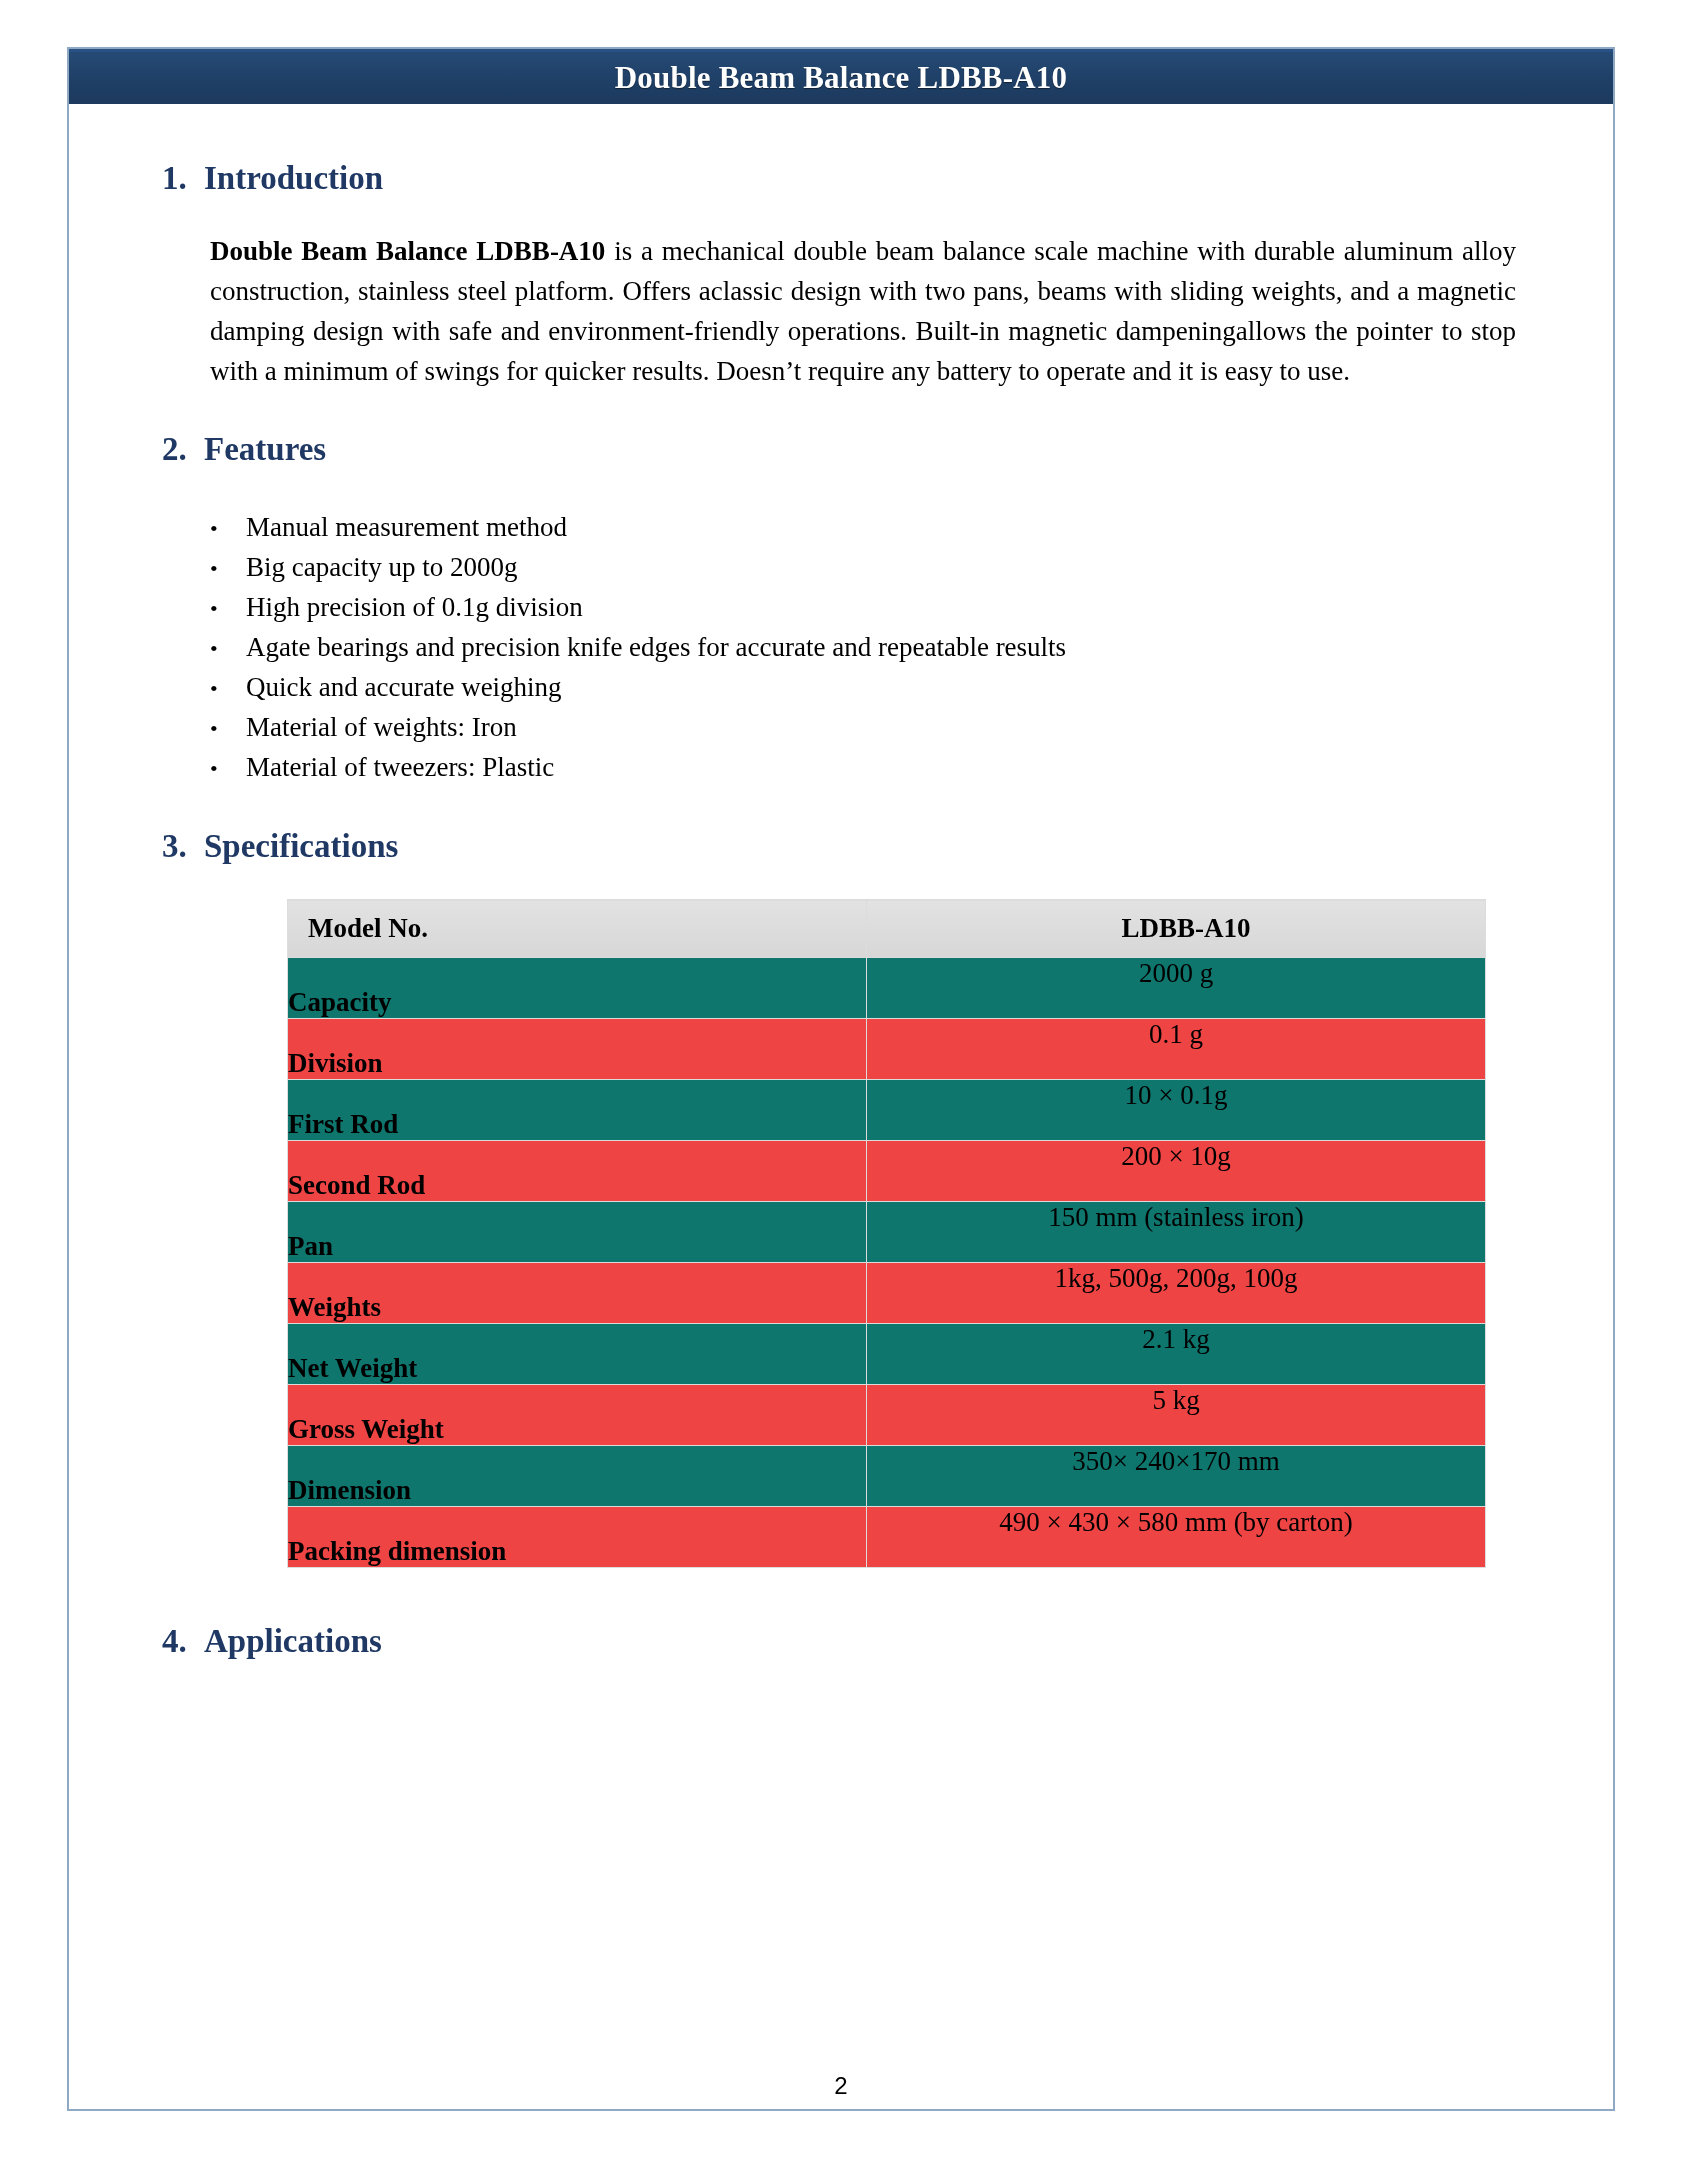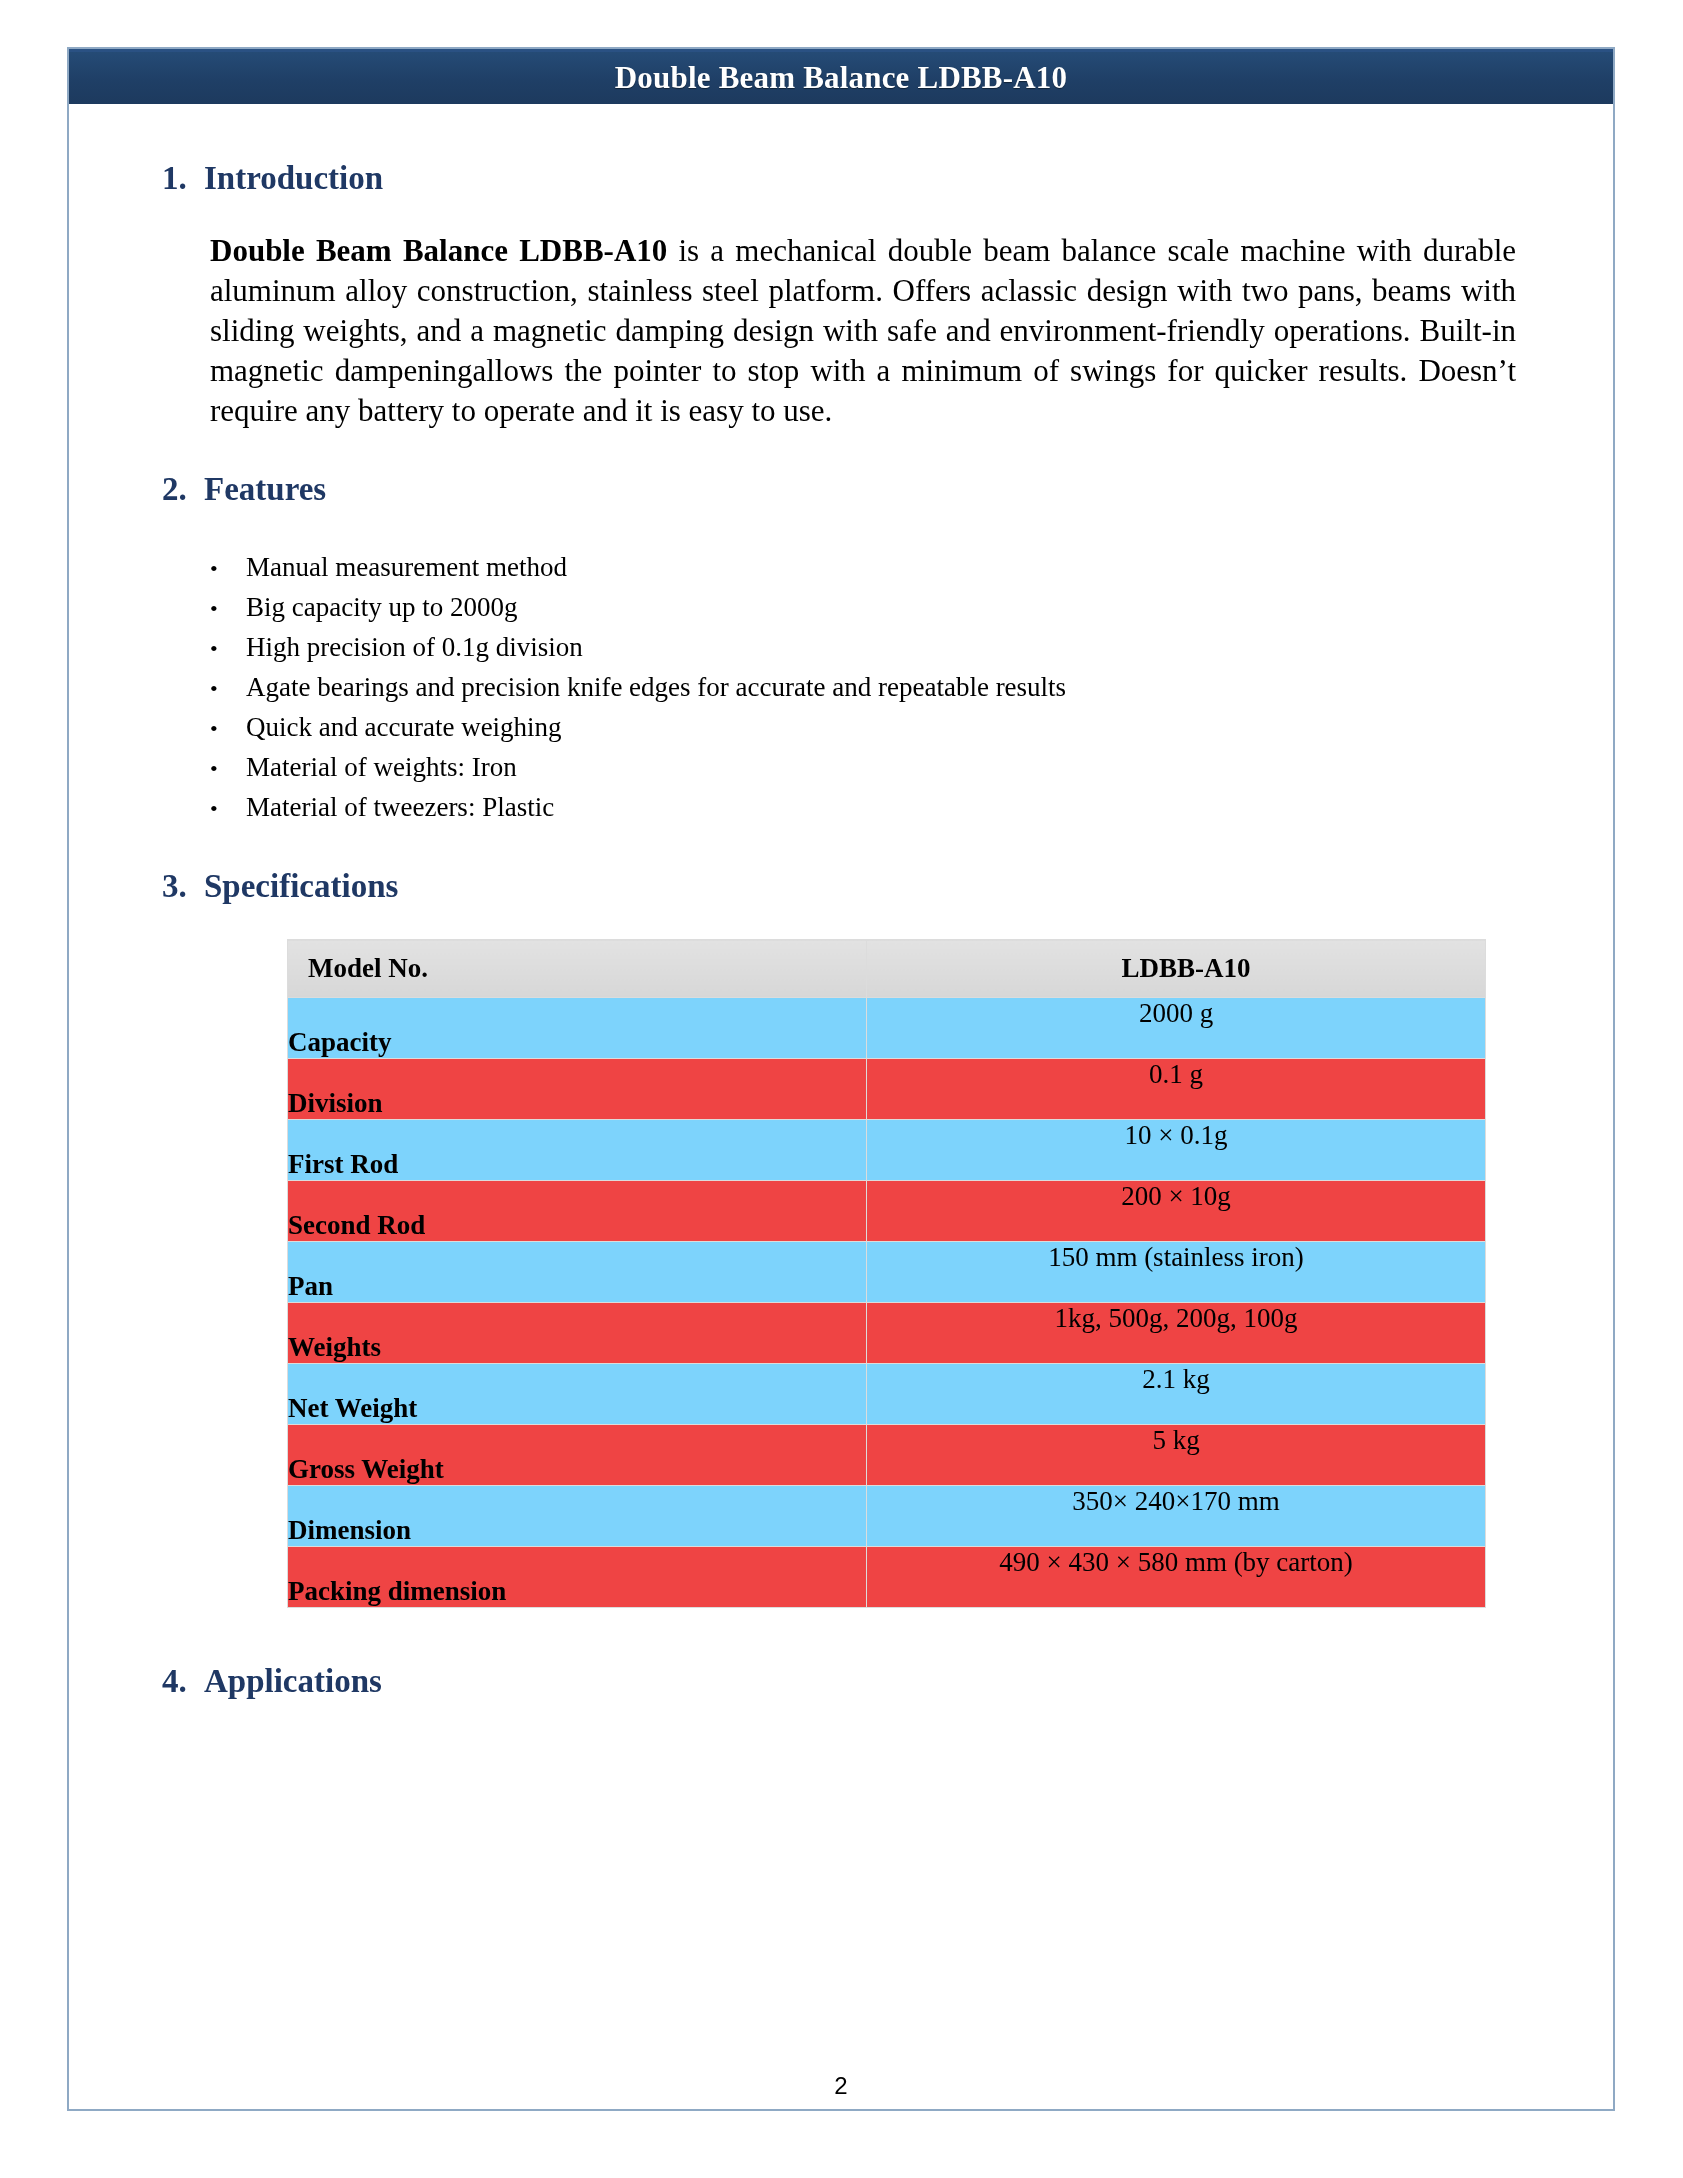--- a/index.html
+++ b/index.html
@@ -75,21 +75,21 @@
     width: 42px;
     flex: none;
   }
   .section-title {
     flex: none;
   }
 
   
   .body-text {
     font-family: "Liberation Serif", "DejaVu Serif", serif;
-    font-size: 31px;
+    font-size: 27px;
     line-height: 40px;
     color: #000000;
     text-align: justify;
     text-justify: inter-word;
     margin: 0;
     padding: 0 99px 0 143px;
   }
   .body-text .lead {
     font-weight: bold;
   }
@@ -157,21 +157,21 @@
   }
   tr.head-row .cell-label {
     vertical-align: middle;
     padding-bottom: 0;
   }
   tr.head-row .cell-value {
     font-weight: bold;
     vertical-align: middle;
     padding-top: 0;
   }
-  tr.shaded td { background: #7dd3fc; }
+  tr.shaded td { background: #0f766e; }
   tr.plain  td { background: #ef4444; }
 
   
   .page-number {
     position: absolute;
     left: 0;
     top: 1940px;
     width: 1548px;
     text-align: center;
     font-family: "Liberation Sans", "DejaVu Sans", sans-serif;

